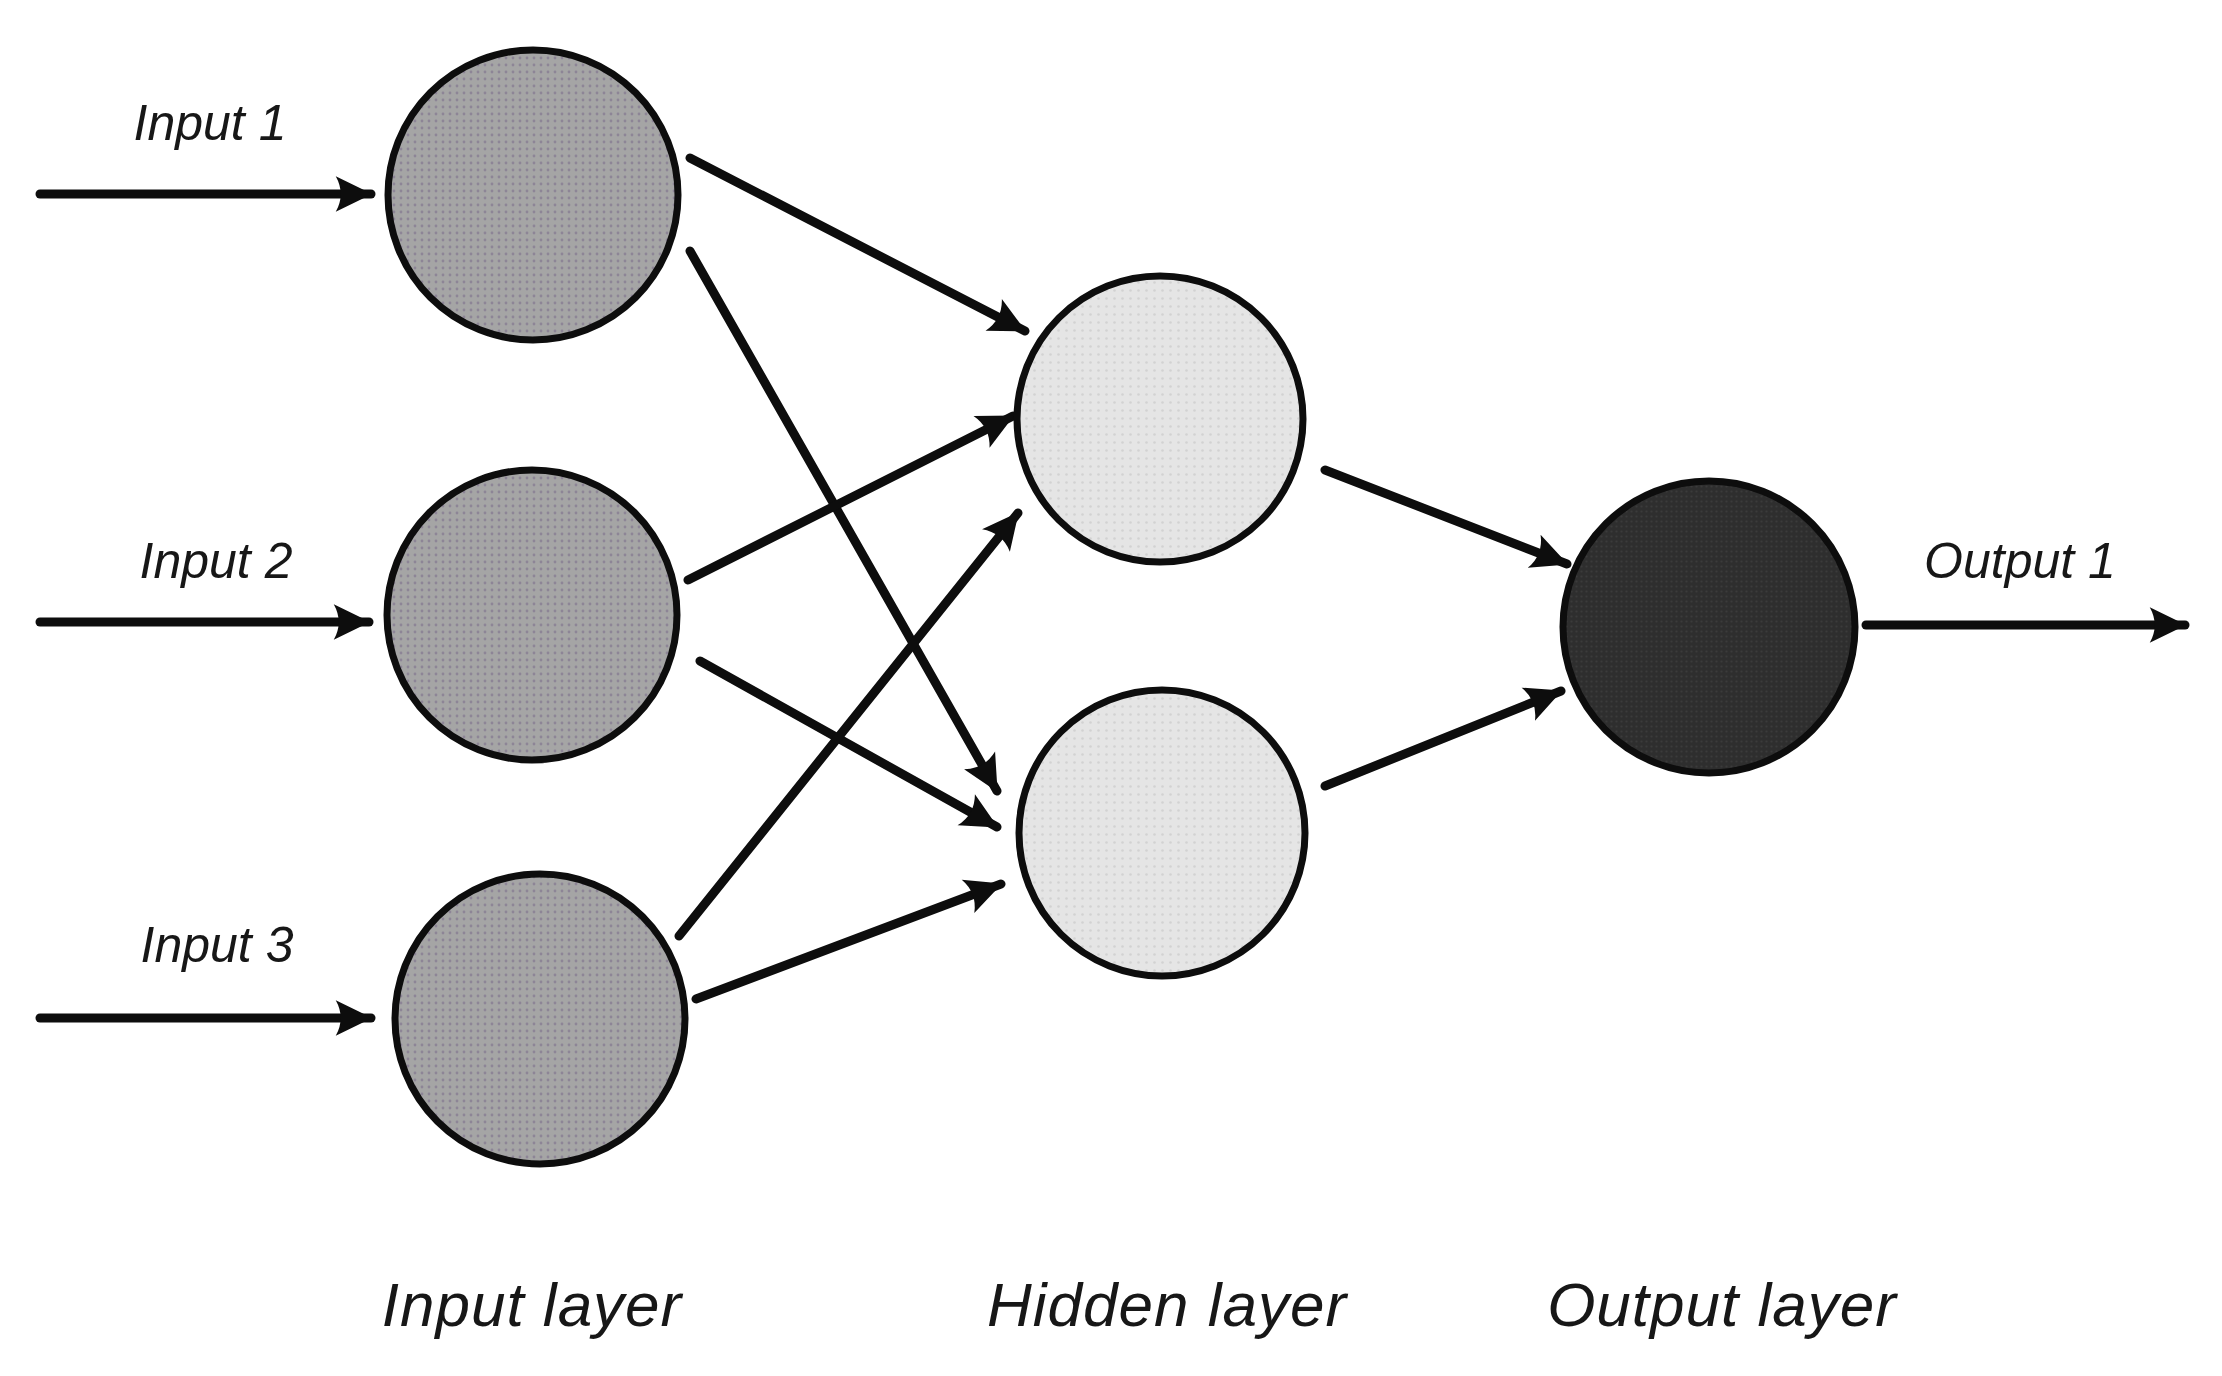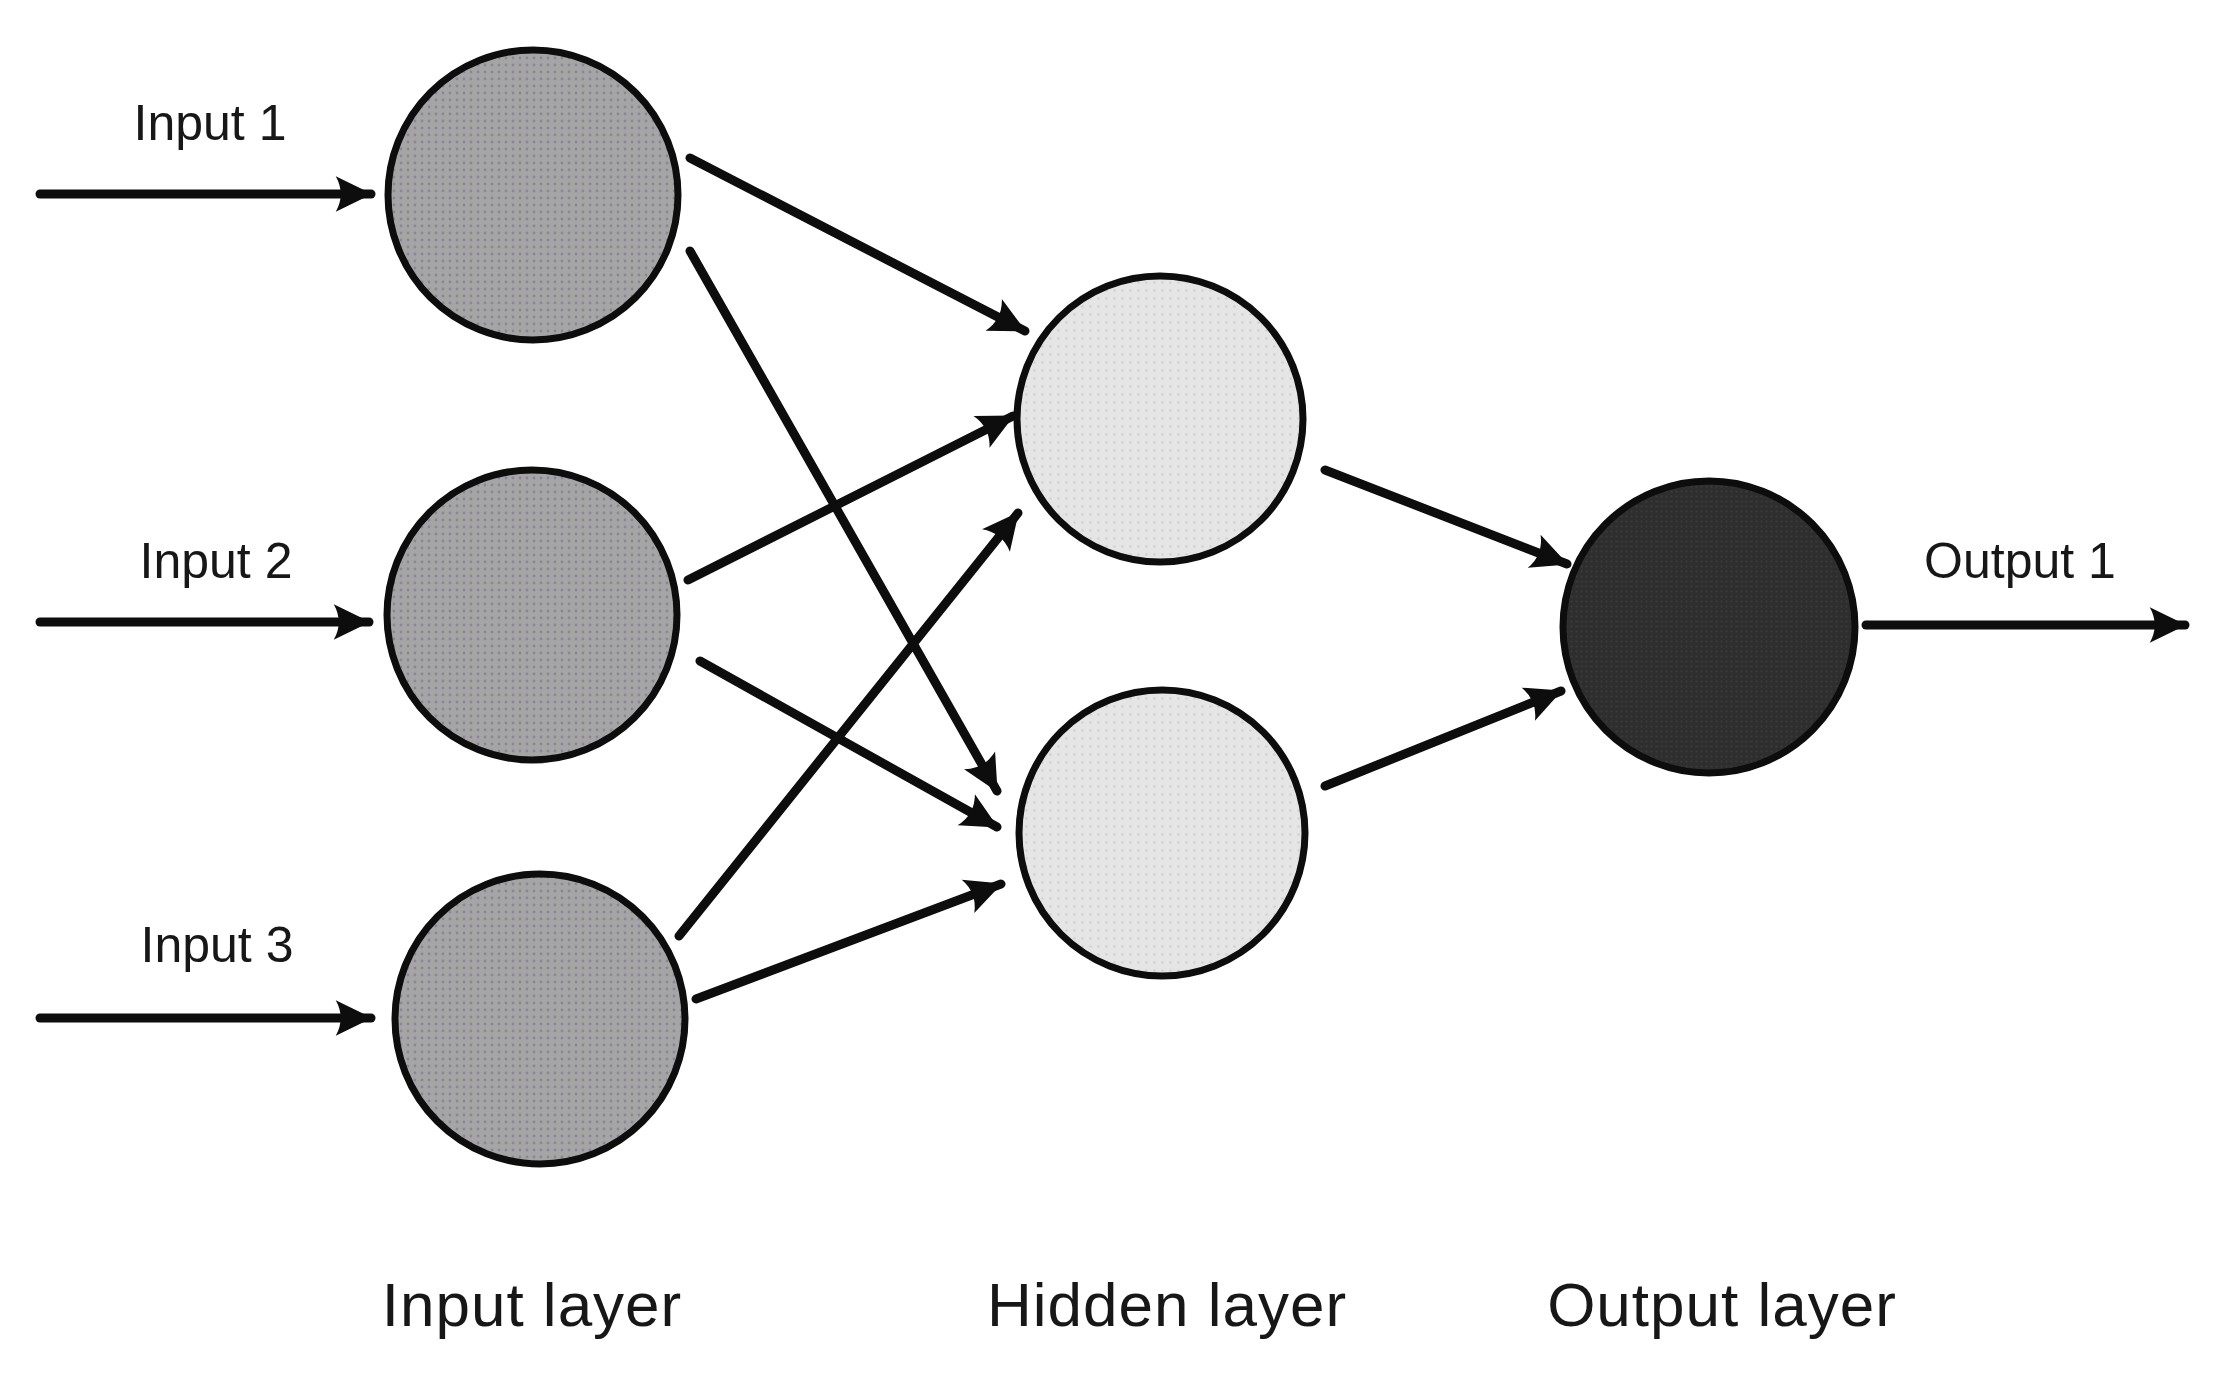--- a/index.html
+++ b/index.html
@@ -7,20 +7,21 @@
     margin: 0;
     padding: 0;
     background: #ffffff;
   }
   .stage {
     position: relative;
     width: 2222px;
     height: 1376px;
     background: var(--background, #ffffff);
     overflow: hidden;
+    font-style: italic;
   }
   svg.diagram {
     display: block;
     width: 100%;
     height: 100%;
   }
   .edge {
     stroke: var(--arrow, #0d0d0d);
     stroke-width: 9;
     stroke-linecap: round;

